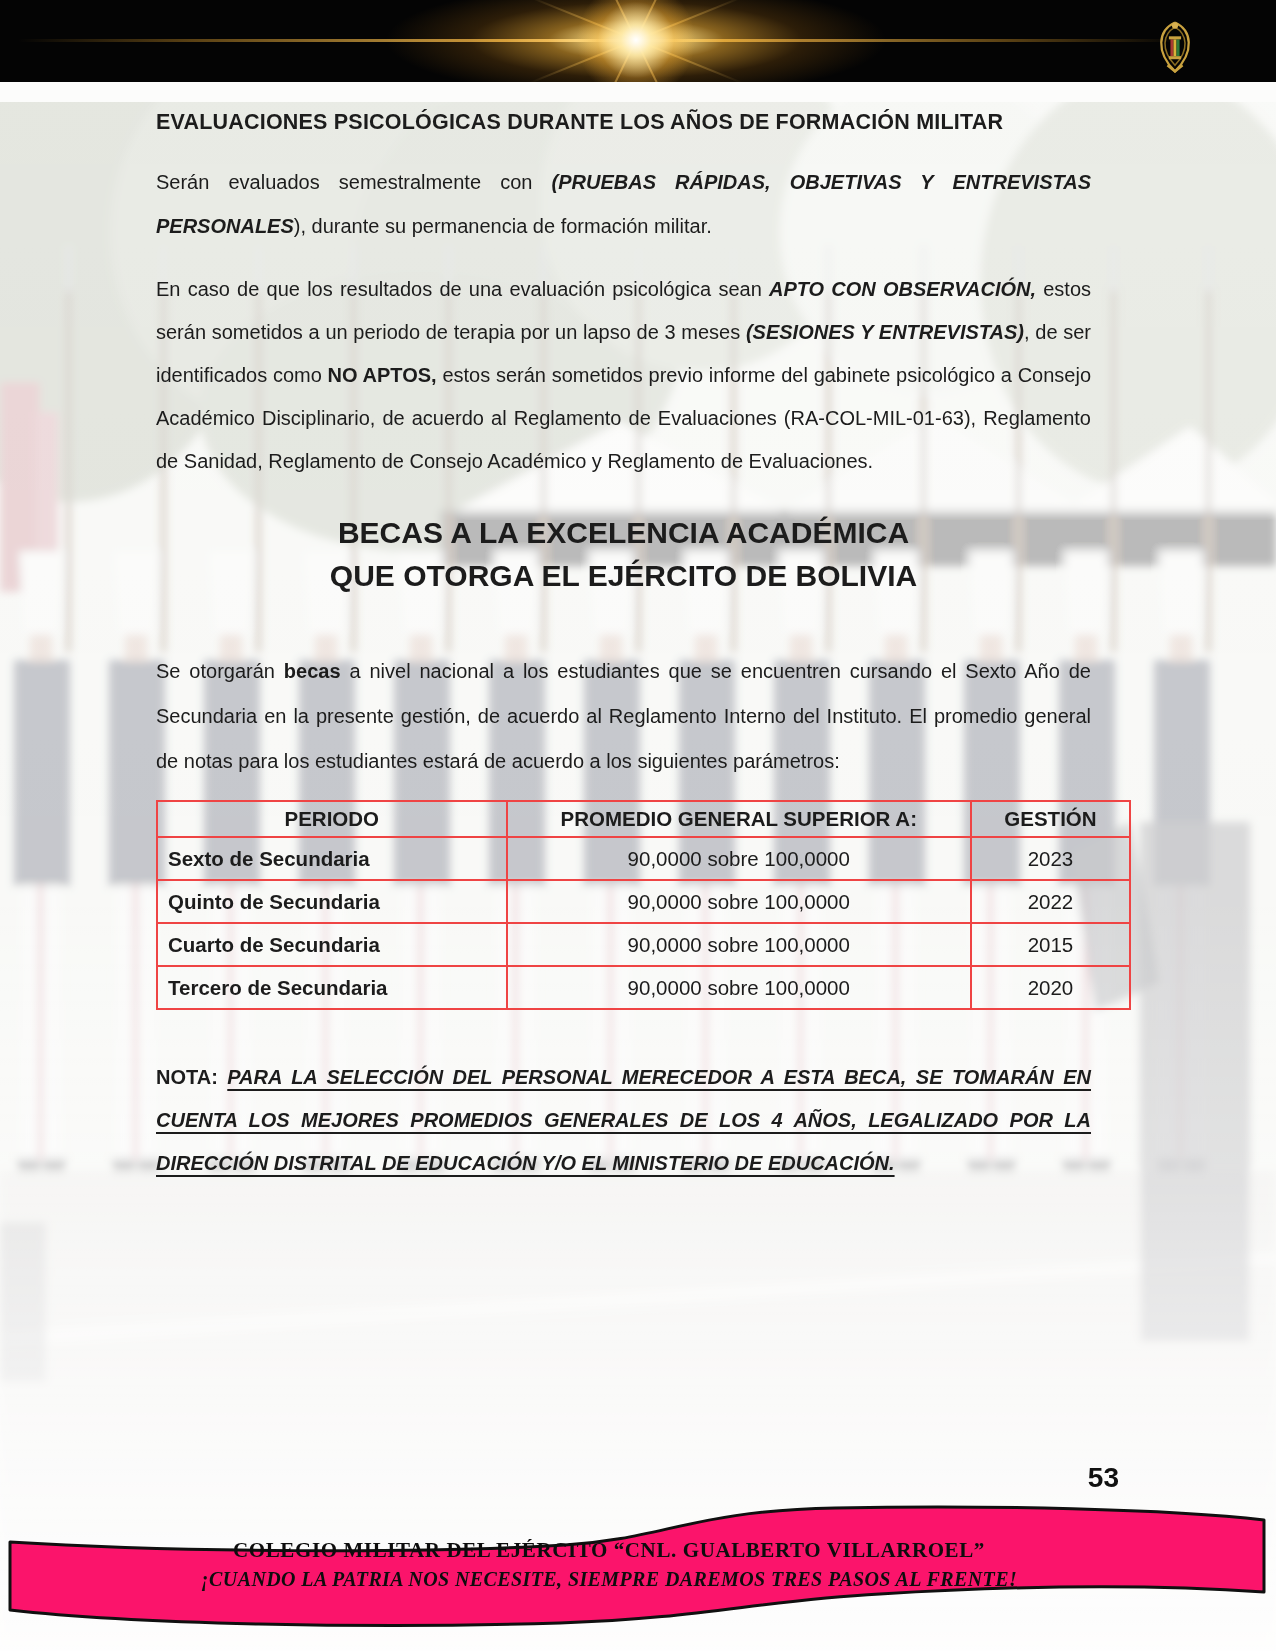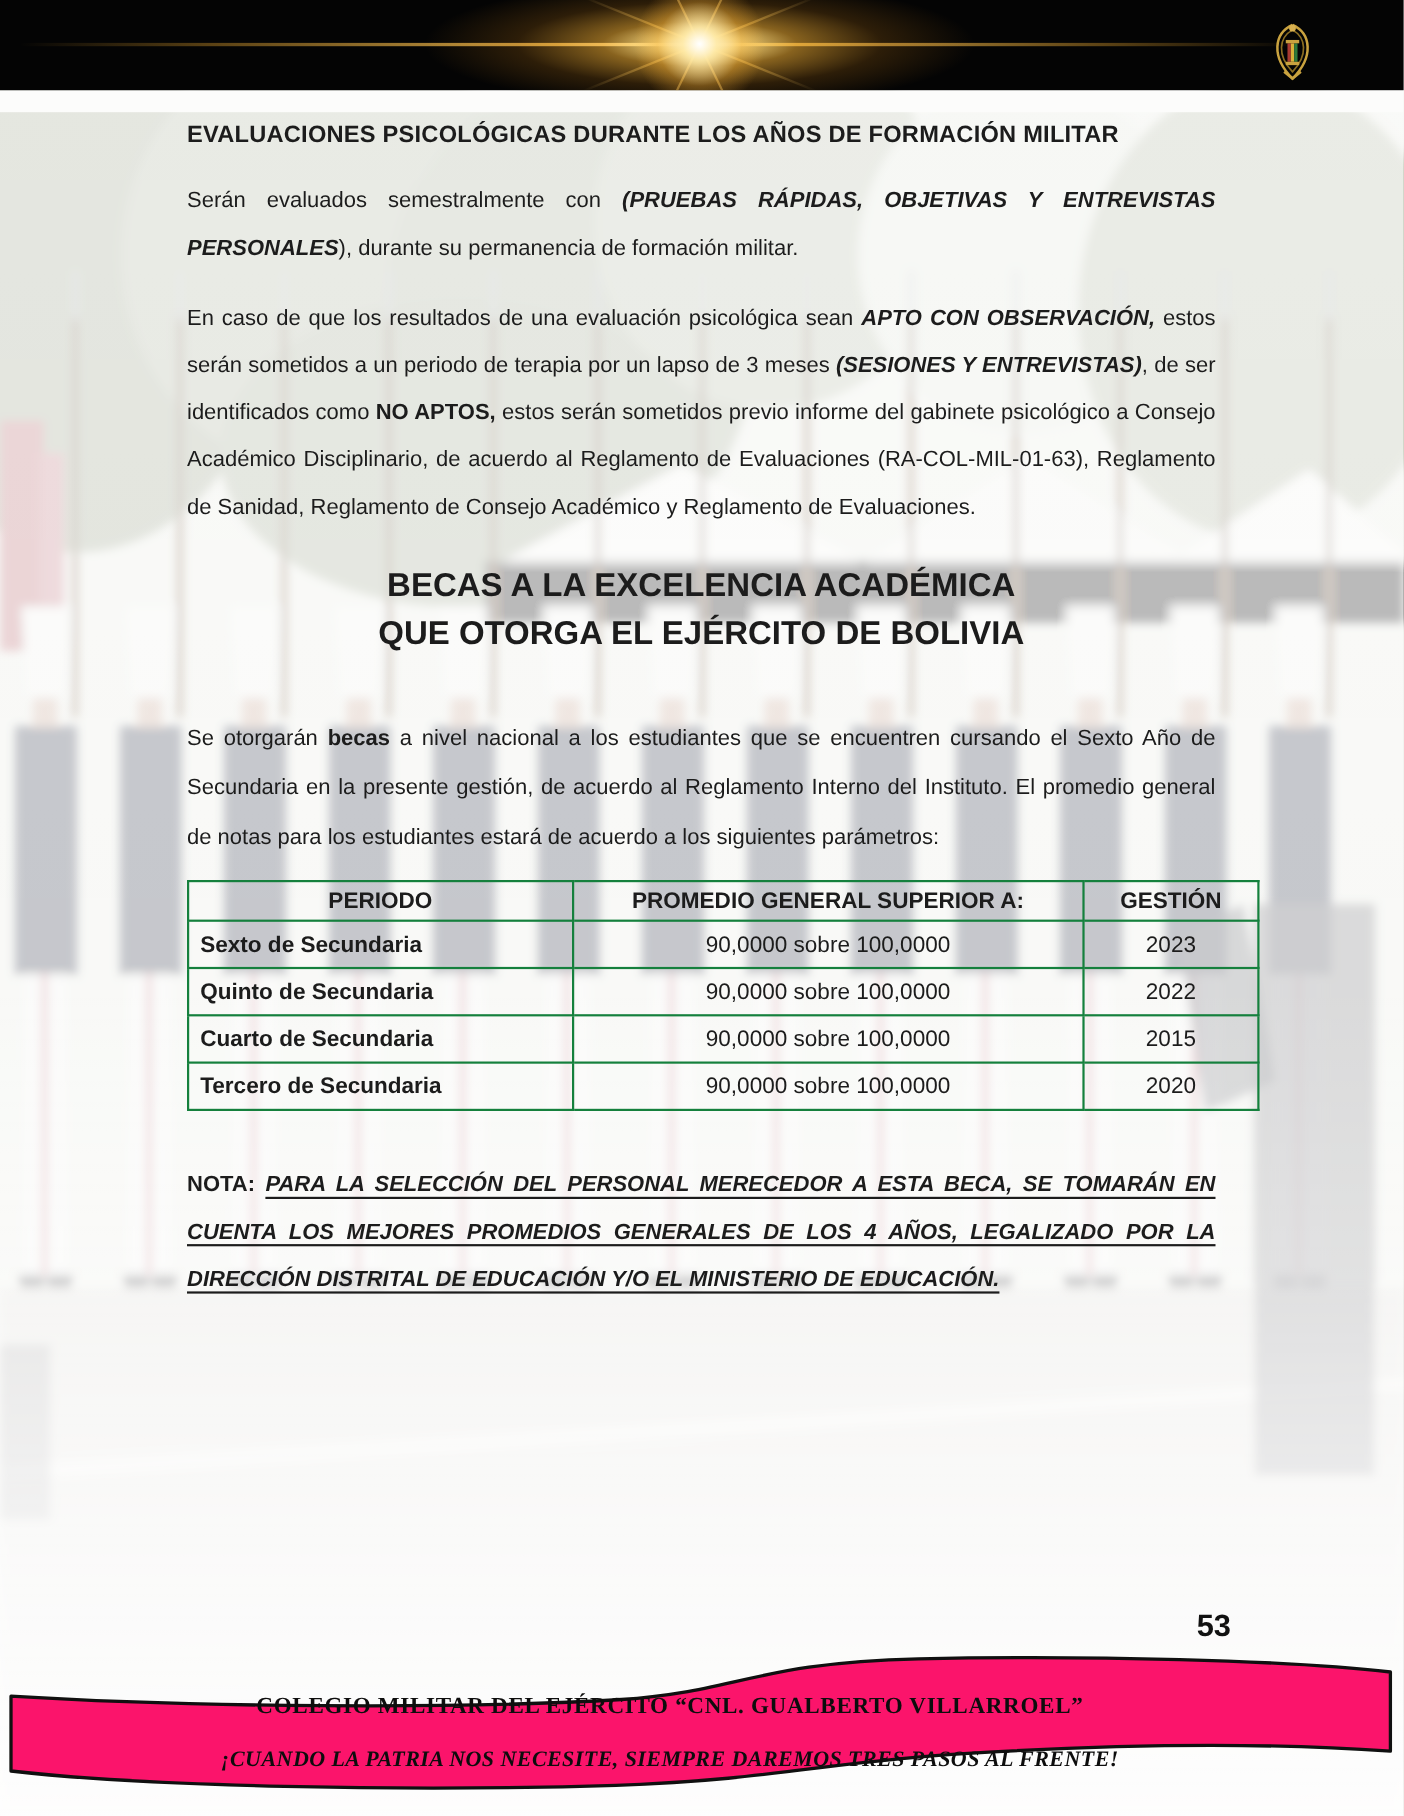--- a/index.html
+++ b/index.html
@@ -31,46 +31,46 @@
   .flare-core::before{content:"";position:absolute;width:520px;height:120px;transform:translate(-50%,-50%);
     background:radial-gradient(ellipse at center,rgba(255,255,255,.98) 0%,rgba(255,222,130,.95) 9%,
       rgba(244,176,52,.55) 24%,rgba(190,120,24,.22) 45%,rgba(150,90,10,0) 68%);}
   .flare-core::after{content:"";position:absolute;width:120px;height:120px;transform:translate(-50%,-50%);
     background:radial-gradient(circle,rgba(255,255,255,1) 0%,rgba(255,235,170,.9) 18%,rgba(240,170,50,.35) 45%,transparent 70%);}
   .ray{position:absolute;left:636px;top:40px;width:230px;height:2px;
     background:linear-gradient(90deg,transparent,rgba(255,210,110,.75),transparent);
     transform-origin:center;transform:translate(-50%,-50%) rotate(var(--r));}
   .crest{position:absolute;right:78px;top:18px;}
   
-  .content{position:absolute;left:170px;top:82px;width:935px;z-index:3;}
+  .content{position:absolute;left:156px;top:82px;width:935px;z-index:3;}
   .doc-title{font-size:21.5px;font-weight:bold;letter-spacing:.2px;margin:26px 0 0 0;line-height:28px;}
   .para{font-size:20px;line-height:44px;text-align:justify;margin:24px 0 0 0;}
   .para.tight{line-height:43px;margin-top:20px;}
   .run.b{font-weight:bold;}
   .run.i{font-style:italic;}
   .run.u{text-decoration:underline;text-decoration-thickness:2px;text-underline-offset:5px;}
   .section-heading{font-size:30px;font-weight:bold;text-align:center;line-height:43px;margin:28px 0 0 0;}
   
   table.beca{border-collapse:collapse;margin-top:16px;width:975px;}
-  table.beca th,table.beca td{border:2px solid #15803d;padding:0 10px;}
+  table.beca th,table.beca td{border:2px solid #ef4444;padding:0 10px;}
   table.beca th{font-size:20.5px;font-weight:bold;text-align:center;height:34px;}
   table.beca td{font-size:20.5px;height:41px;}
   td.c-periodo{font-weight:bold;text-align:left;width:332px;}
   td.c-promedio{text-align:center;width:449px;margin-left:44px;}
   td.c-gestion{text-align:center;width:138px;}
   .nota{font-size:20px;line-height:43px;text-align:justify;margin:46px 0 0 0;}
   .page-number{position:absolute;left:1051px;top:1462px;width:68px;text-align:right;
     font-size:28px;font-weight:bold;z-index:3;color:#111;}
   
   .ribbon-wrap{position:absolute;left:0;top:1496px;width:1276px;height:155px;z-index:6;}
   .ribbon-wrap svg{position:absolute;inset:0;}
   .ribbon-text{position:absolute;left:0;top:0;width:1276px;padding-right:58px;box-sizing:border-box;
     text-align:center;color:#0d0d0d;font-family:"Liberation Serif","DejaVu Serif",serif;}
   .ribbon-line1{margin-top:40px;font-size:21px;font-weight:bold;letter-spacing:.6px;line-height:28px;}
-  .ribbon-line2{font-size:20px;font-weight:bold;font-style:italic;letter-spacing:.4px;line-height:30px;margin-top:20px;}
+  .ribbon-line2{font-size:20px;font-weight:bold;font-style:italic;letter-spacing:.4px;line-height:30px;}
 </style>
 </head>
 <body>
 
 <div class="bg-photo">
   <svg viewBox="0 0 1276 1569" preserveAspectRatio="none" aria-hidden="true">
     <defs>
       <filter id="soften" x="-10%" y="-10%" width="120%" height="120%">
         <feGaussianBlur stdDeviation="4.5"></feGaussianBlur>
       </filter>

